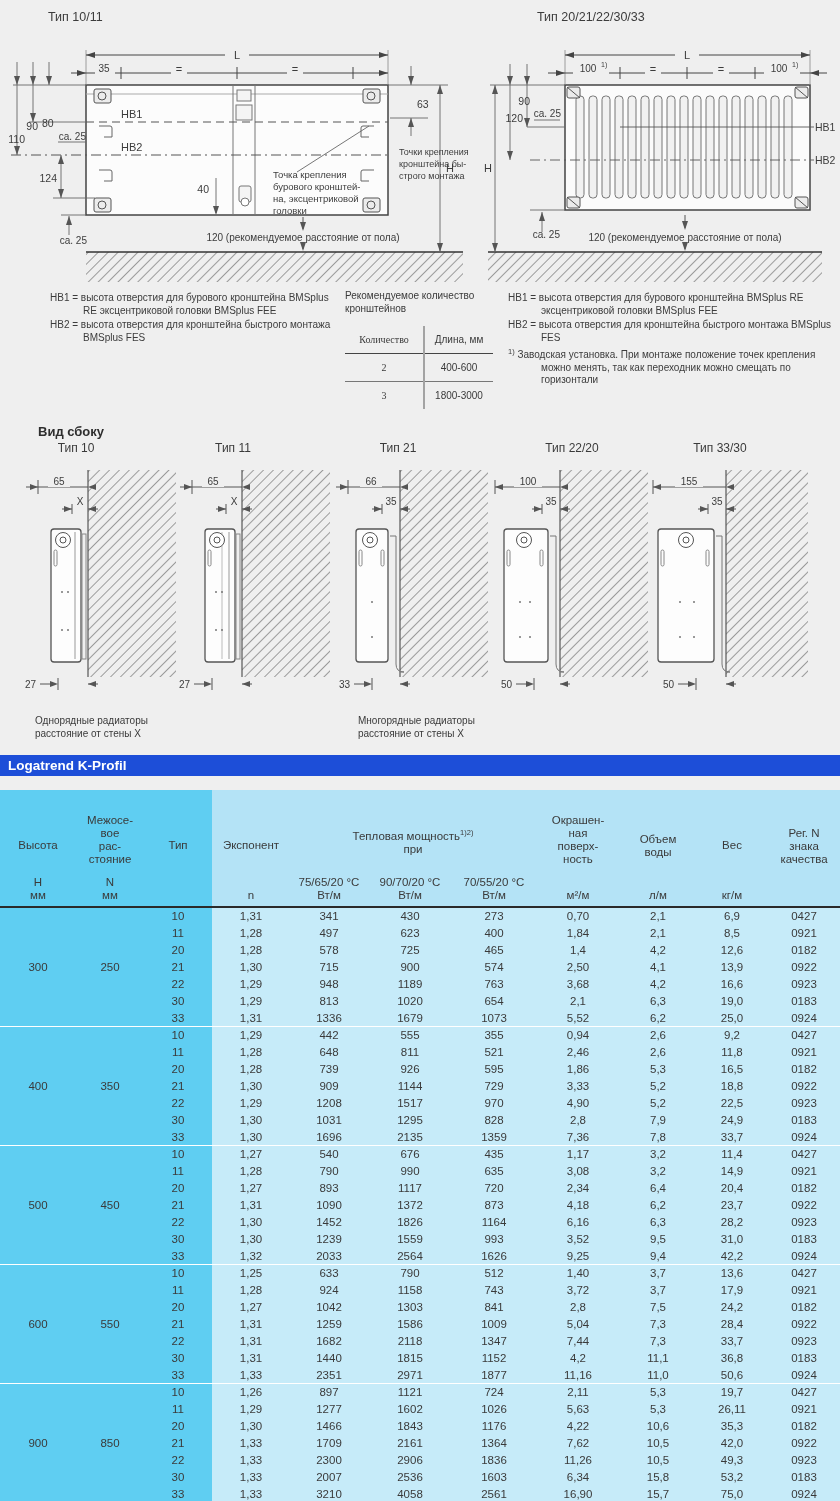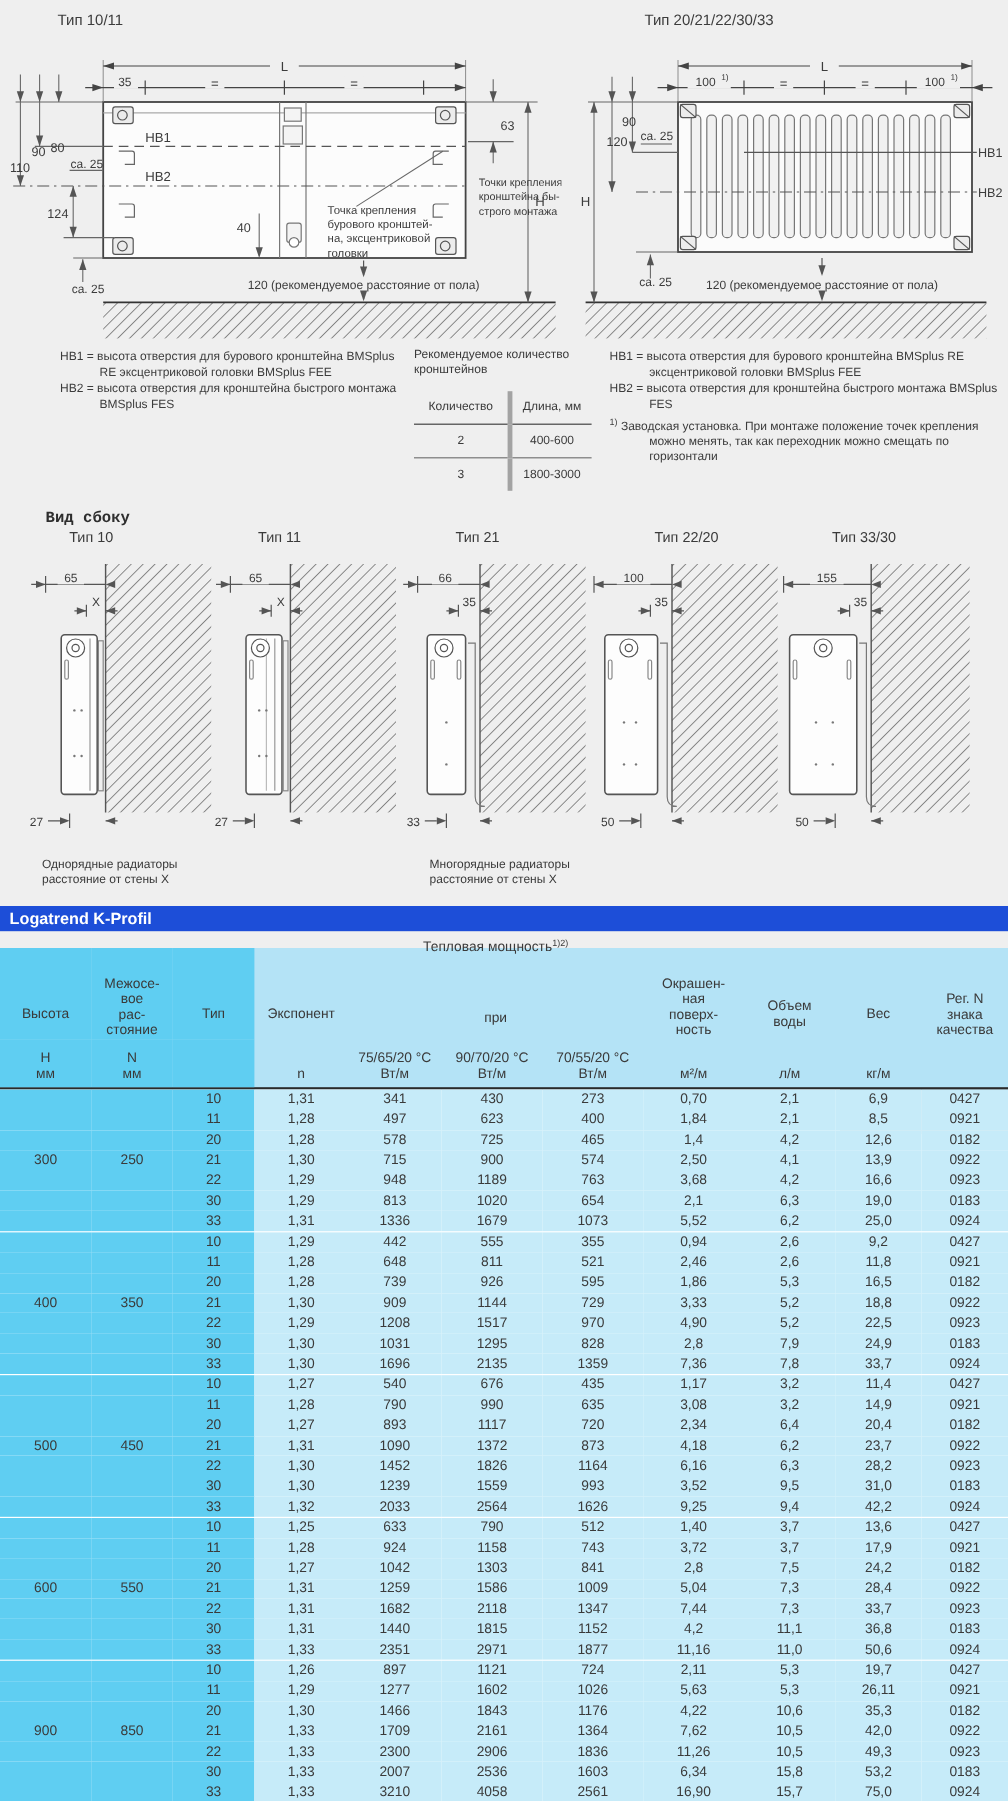--- a/index.html
+++ b/index.html
@@ -9,36 +9,36 @@
   
   #top-section{left:0;top:0;width:840px;height:945px;background:#efefef;}
   .diag-title{font-size:12.5px;color:#3c3c3c;}
   svg{display:block;}
   svg text{font-family:"Liberation Sans",sans-serif;fill:#3c3c3c;}
   .notes{font-size:10px;line-height:12.5px;color:#3c3c3c;}
   .notes p{margin:0 0 2px 0;text-indent:-33px;padding-left:33px;}
   .mini-title{font-size:10px;line-height:12.5px;}
   .mini-table{margin-top:11px;width:148px;font-size:10px;border-collapse:collapse;}
   .mini-table td{height:25px;text-align:center;vertical-align:middle;}
-  .mini-table tr td:first-child{border-right:4px solid #a3a3a3;width:76px;}
+  .mini-table tr td:first-child{border-right:2px solid #a3a3a3;width:76px;font-family:Liberation Serif, serif;}
   .mini-table tr.hd td{border-bottom:1.5px solid #444;}
   .mini-table tr.r1 td{border-bottom:1px solid #777;}
-  .section-title{font-weight:bold;font-size:13px;color:#2e2e2e;font-family:Liberation Mono, monospace;}
+  .section-title{font-weight:bold;font-size:13px;color:#2e2e2e;}
   .sv-title{font-size:12px;text-align:center;width:120px;}
   .caption{font-size:10px;line-height:13px;white-space:pre-line;}
   
   #banner{left:0;top:755px;width:840px;height:21px;background:#1d4ed8;
           color:#fff;font-weight:bold;font-size:13.5px;line-height:21px;padding-left:8px;box-sizing:border-box;}
   
   .cols{display:grid;grid-template-columns:76px 68px 68px 78px 78px 84px 84px 84px 76px 72px 72px;}
   #thead{left:0;top:790px;width:840px;height:116px;background:#b4e3f6;border-bottom:2px solid #2a2a2a;box-sizing:content-box;
          grid-template-rows:76px 40px;}
   .hcell{display:flex;flex-direction:column;justify-content:flex-end;align-items:center;
          text-align:center;white-space:pre-line;font-size:11.5px;line-height:13px;}
-  .pb14{padding-bottom:14px;}  .pb7{padding-bottom:7px;}  .pb10{padding-bottom:10px;gap:46px;}
+  .pb14{padding-bottom:14px;}  .pb7{padding-bottom:7px;}  .pb10{padding-bottom:10px;}
   .ucell{padding-bottom:4px;}
   .cyan{background:#5fcef2;}
   sup{font-size:7.5px;}
   #tbody{left:0;top:908px;width:700px;background:#fff;}
   .tgroup{height:118px;display:grid;grid-template-rows:repeat(7,1fr);}
   .tgroup + .tgroup{margin-top:1px;}
   .trow{height:100%;}
   .tcell{background:#c6ebf9;font-size:11.5px;display:flex;align-items:center;justify-content:center;}
   .tcell.cyan{background:#5fcef2;}
 </style>

